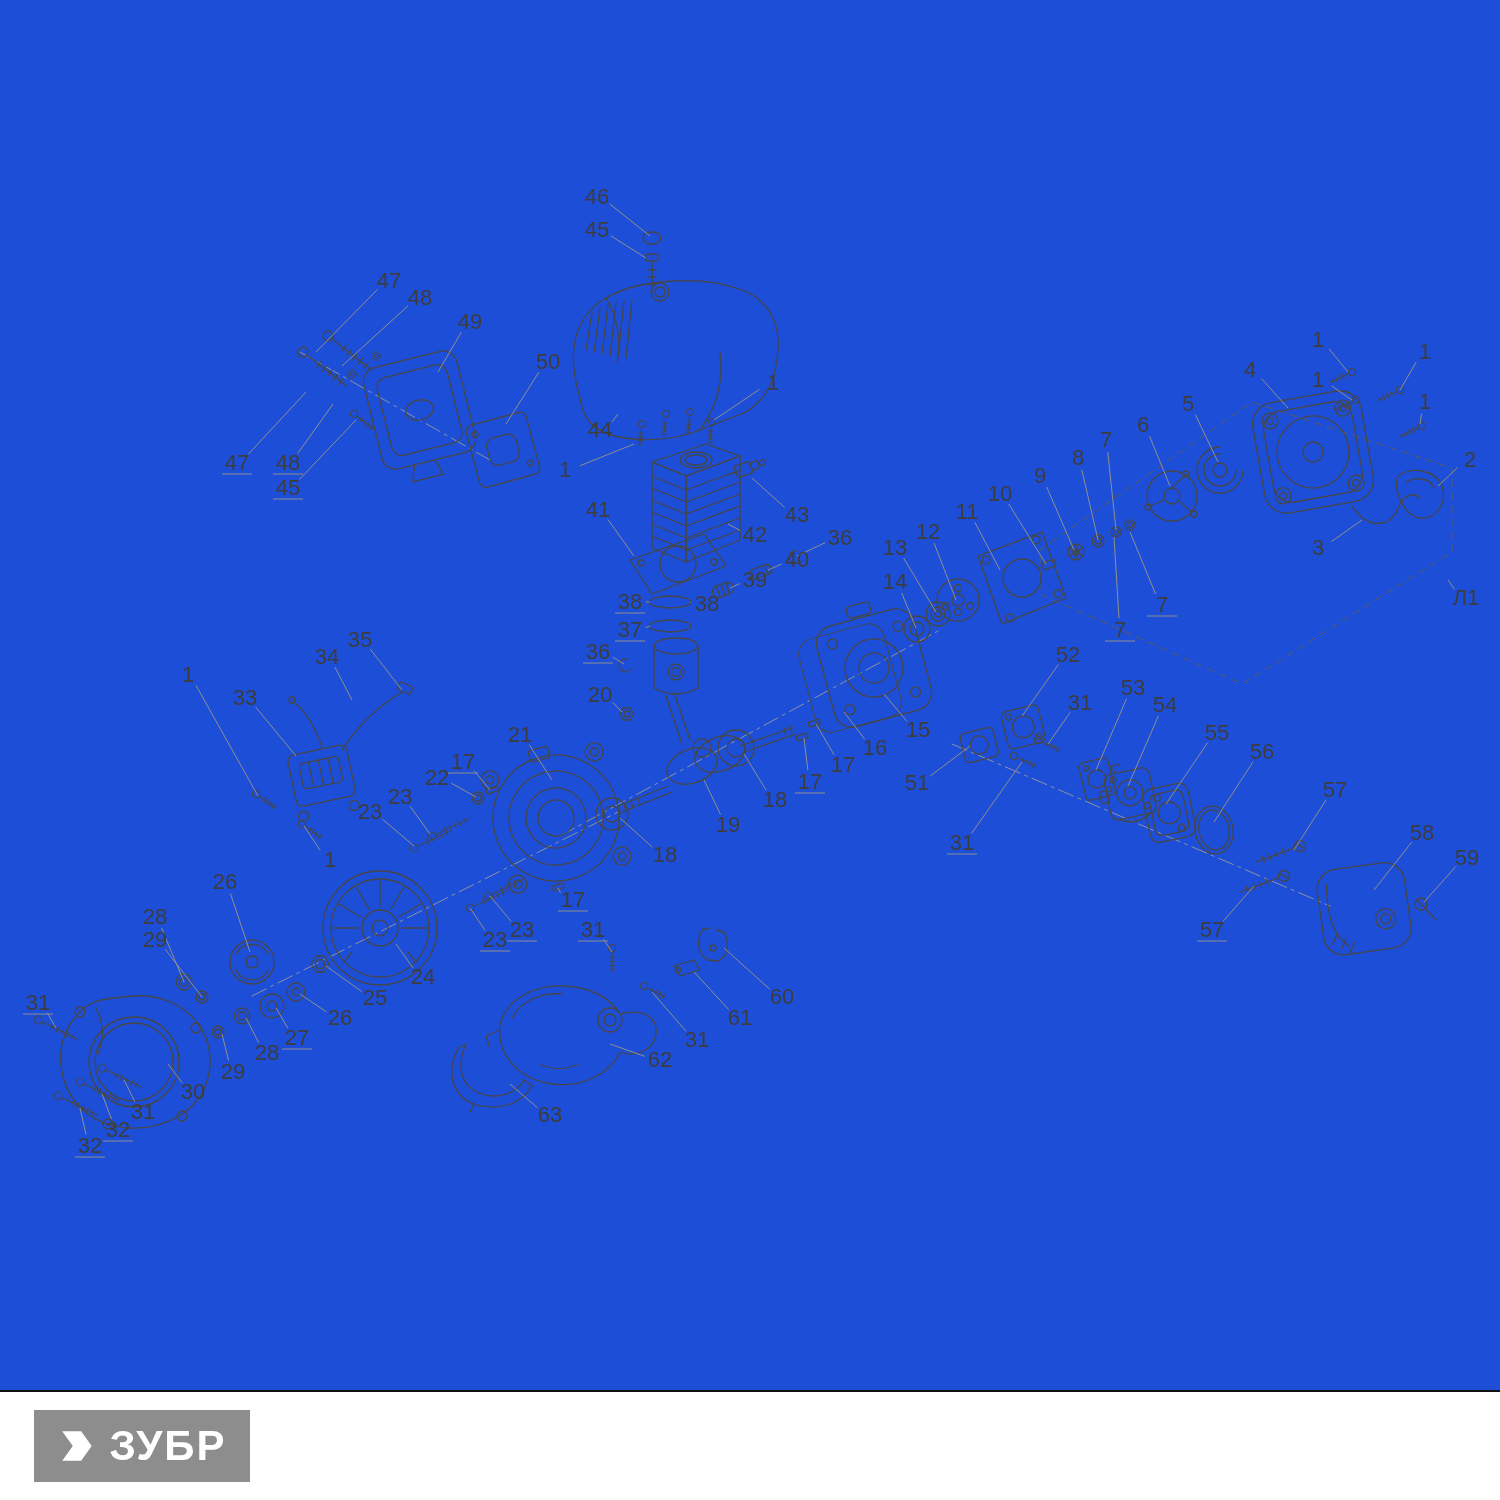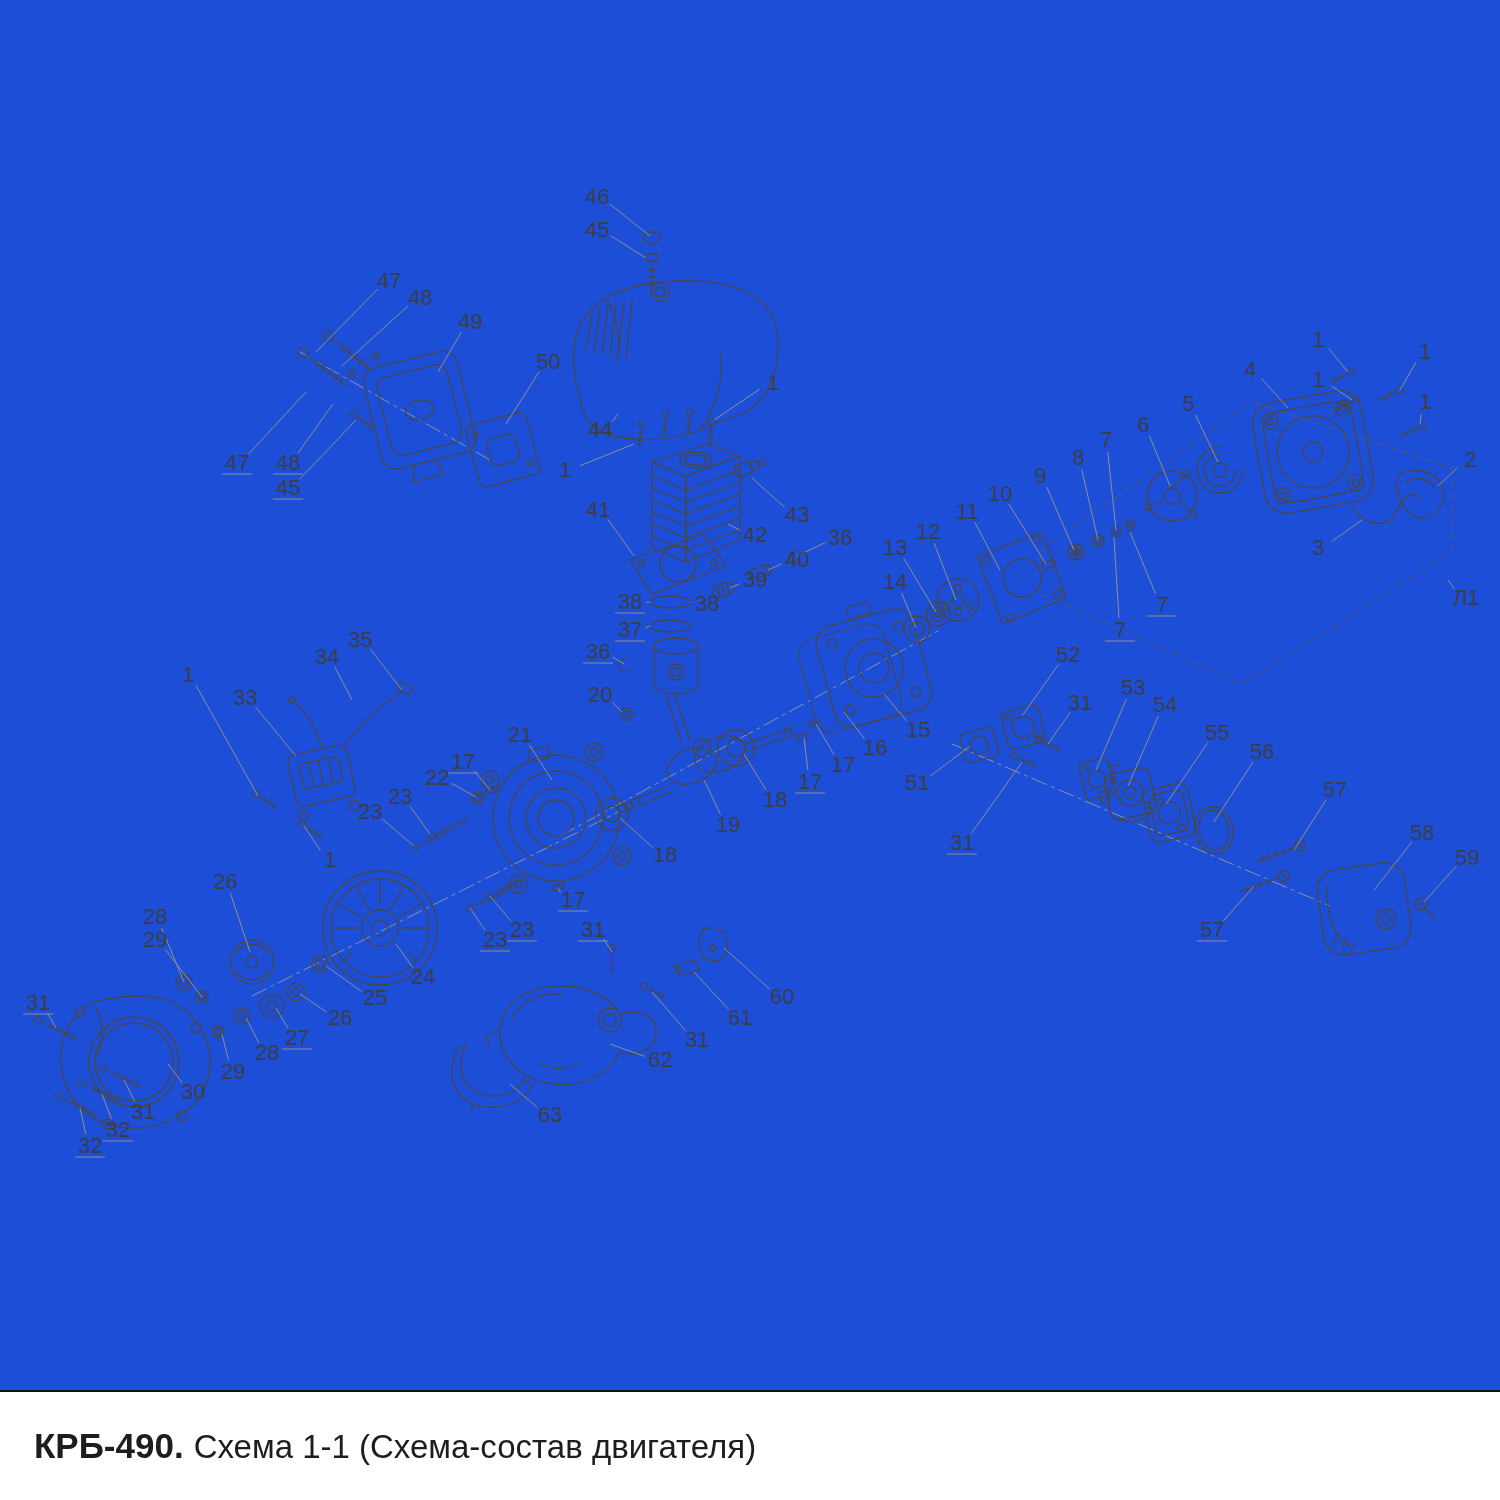--- a/index.html
+++ b/index.html
@@ -736,18 +736,21 @@
         <text x="593" y="937" class="callout">31</text>
         <text x="697" y="1047" class="callout">31</text>
         <text x="782" y="1004" class="callout">60</text>
         <text x="740" y="1025" class="callout">61</text>
         <text x="660" y="1067" class="callout">62</text>
         <text x="550" y="1122" class="callout">63</text>
       </g>
 </svg>
 
 <div class="footer">
-  <div class="caption">
-    <span class="model">КРБ-490.</span><span>Схема 1-1 (Схема-состав двигателя)</span>
+  <div class="logo">
+    <svg width="42" height="42" viewBox="0 0 40 40">
+      <path d="M5,6 H23 L33,20 23,34 H5 L15,20 Z" fill="#ffffff"></path>
+    </svg>
+    <span class="logo-text">ЗУБР</span>
   </div>
 </div>
 
 </div>
 
 </body></html>

